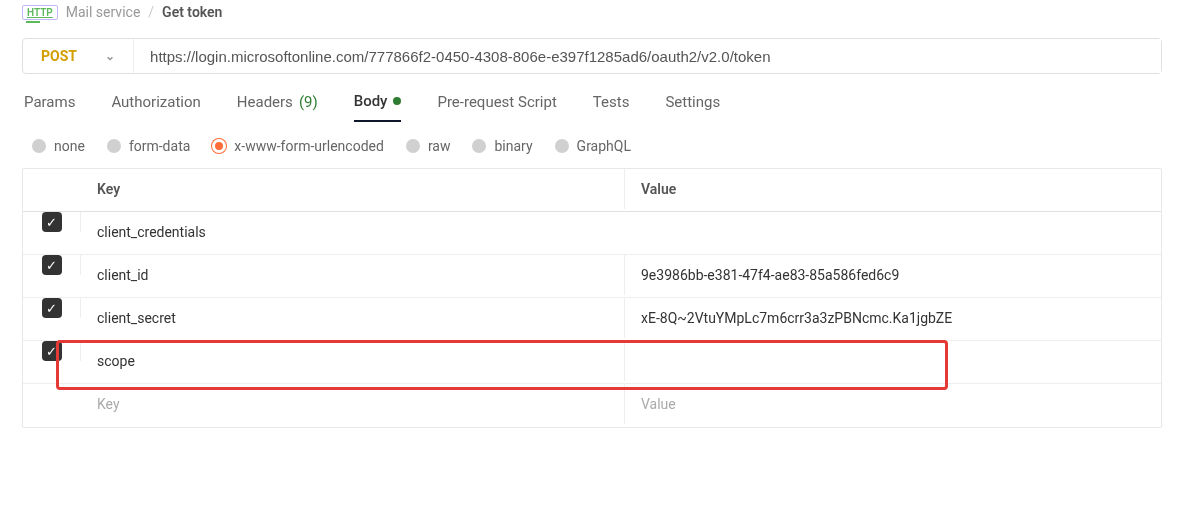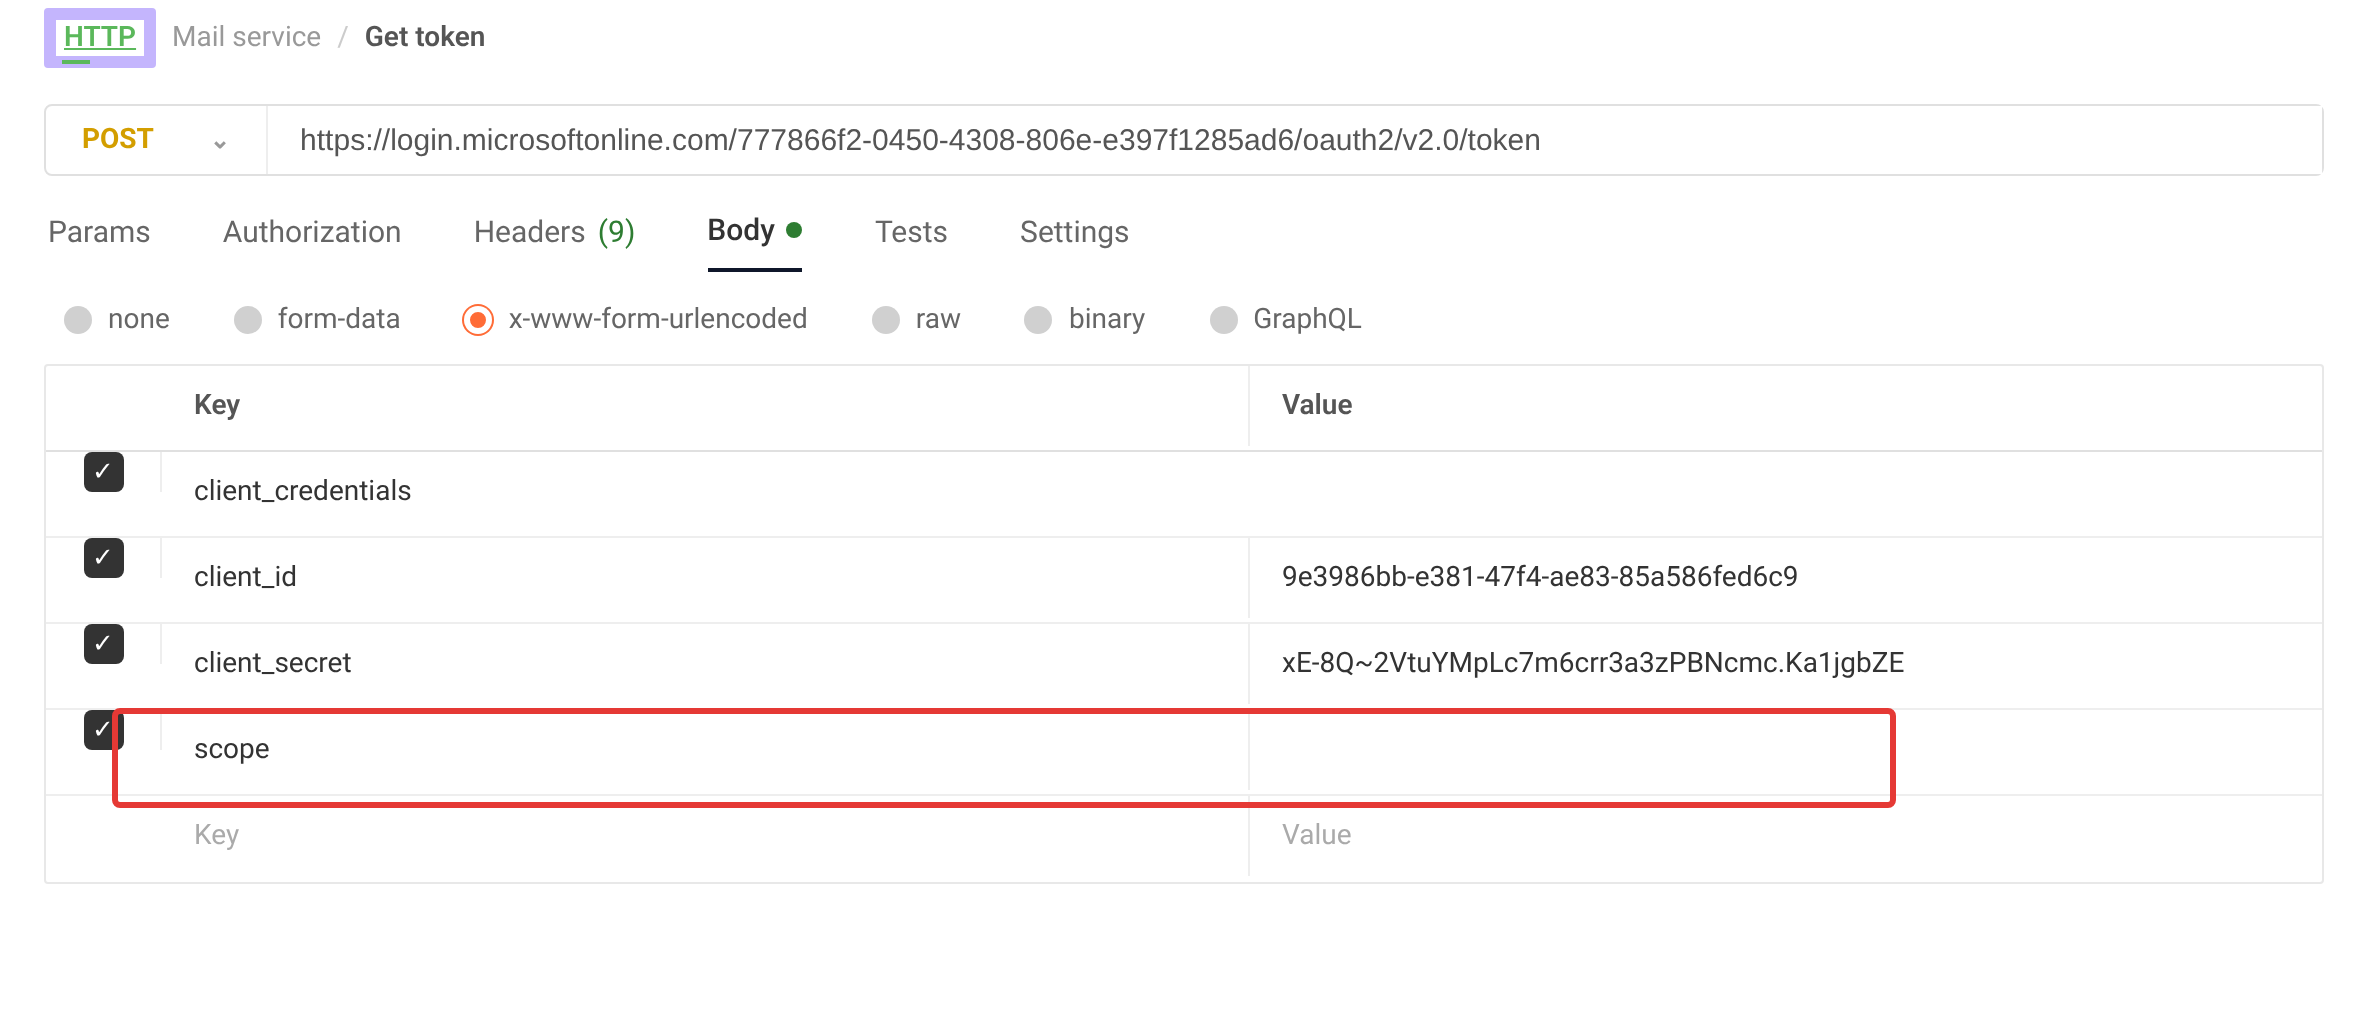--- a/index.html
+++ b/index.html
@@ -1,32 +1,32 @@
 <!DOCTYPE html>
 <html><head>
   <meta charset="utf-8">
   <style>
     * { box-sizing: border-box; margin: 0; padding: 0; }
     body { font-family: -apple-system, BlinkMacSystemFont, "Segoe UI", Roboto, sans-serif; font-size: 14px; color: #333; background: #fff; padding: 0 22px; }
     .breadcrumb { display: flex; align-items: center; gap: 8px; padding: 4px 0 18px 0; color: #999; }
-    .http-badge { border: 6px solid #c4b5fd; color: #5bb85b; font-weight: 600; font-size: 14px; padding: 1px 4px; border-radius: 2px; position: relative; text-decoration: underline; }
+    .http-badge { border: 1px solid #c4b5fd; color: #5bb85b; font-weight: 600; font-size: 10px; padding: 1px 4px; border-radius: 2px; position: relative; text-decoration: underline; }
     .http-badge::after { content: ""; position: absolute; left: 3px; bottom: -4px; width: 14px; height: 2px; background: #5bb85b; }
     .breadcrumb-item { color: #999; }
     .breadcrumb-sep { color: #ccc; }
     .breadcrumb-current { color: #555; font-weight: 600; }
     .request-bar { display: flex; align-items: stretch; border: 1px solid #e0e0e0; border-radius: 4px; height: 36px; }
     .method-select { display: flex; align-items: center; gap: 28px; padding: 0 18px; color: #d39e00; font-weight: 700; cursor: pointer; border-right: 1px solid #eee; }
     .chevron { color: #999; font-size: 12px; }
     .url-input { flex: 1; border: none; outline: none; padding: 0 16px; font-size: 15px; color: #555; }
     .tabs { display: flex; gap: 36px; padding: 18px 2px 0 2px; font-size: 15px; color: #666; }
     .tab { padding-bottom: 10px; cursor: pointer; display: flex; align-items: center; gap: 6px; }
     .tab.active { color: #333; border-bottom: 2px solid #0f172a; font-weight: 500; }
     .tab-count { color: #2e7d32; }
     .dot { width: 8px; height: 8px; border-radius: 50%; background: #2e7d32; display: inline-block; }
-    .body-types { display: flex; gap: 32px; padding: 16px 10px 14px 10px; font-size: 14px; color: #666; }
+    .body-types { display: flex; gap: 22px; padding: 16px 10px 14px 10px; font-size: 14px; color: #666; }
     .radio-opt { display: flex; align-items: center; gap: 8px; cursor: pointer; }
     .radio-circle { width: 14px; height: 14px; border-radius: 50%; background: #d0d0d0; display: inline-block; }
     .radio-circle.selected { background: #ff6c37; box-shadow: inset 0 0 0 3px #fff, 0 0 0 1px #ff6c37; }
     .table { border: 1px solid #e8e8e8; border-radius: 2px; }
     .row { display: flex; align-items: flex-start; border-bottom: 1px solid #eee; min-height: 43px; }
     .row:last-child { border-bottom: none; }
     .row.header { color: #555; font-weight: 600; position: relative; }
     .row.header::after { content: ""; position: absolute; left: 0; right: 0; bottom: -1px; height: 1px; background: #e0e0e0; }
     .cell-check { width: 58px; display: flex; align-items: center; justify-content: center; border-right: 1px solid #eee; }
     .cell-key { flex: 0 0 544px; padding: 12px 16px; border-right: 1px solid #eee; display: flex; align-items: center; }
@@ -59,20 +59,21 @@
   <div class="tab">Params</div>
   <div class="tab">Authorization</div>
   <div class="tab">
     <span>Headers</span>
     <span class="tab-count">(9)</span>
   </div>
   <div class="tab active">
     <span>Body</span>
     <span class="dot"></span>
   </div>
+  <div class="tab">Pre-request Script</div>
   <div class="tab">Tests</div>
   <div class="tab">Settings</div>
 </div>
 
 <div class="body-types">
   <div class="radio-opt">
       <span class="radio-circle"></span>
       <span>none</span>
     </div>
   <div class="radio-opt">

